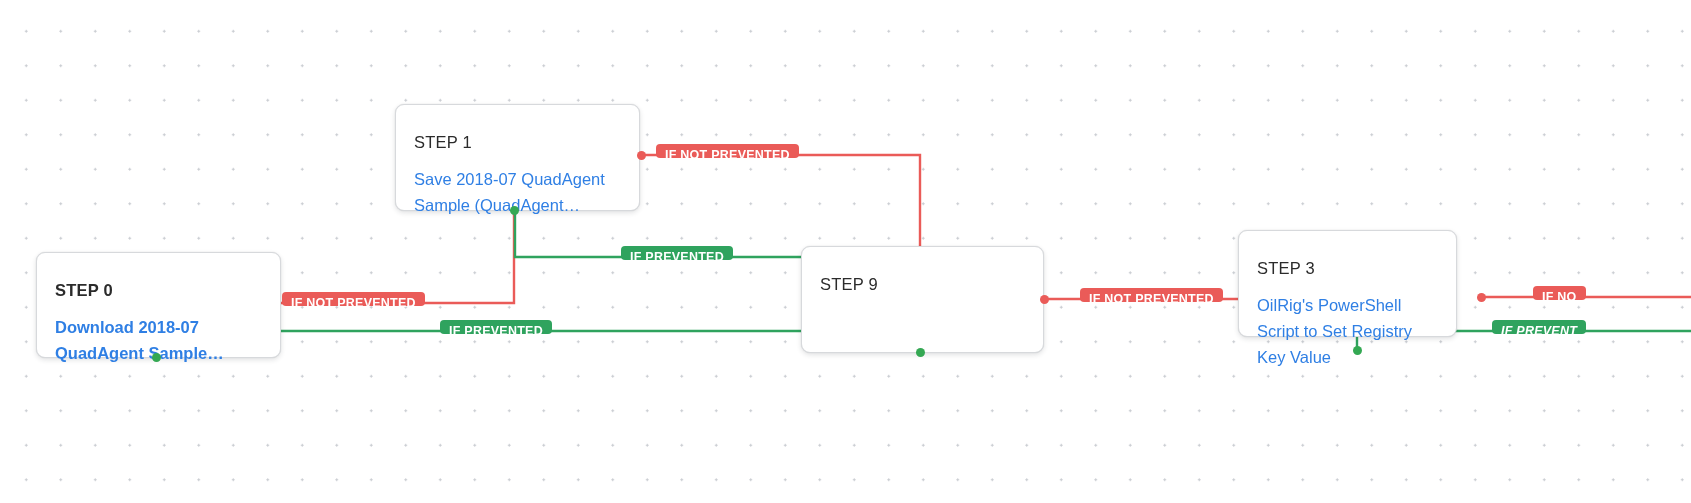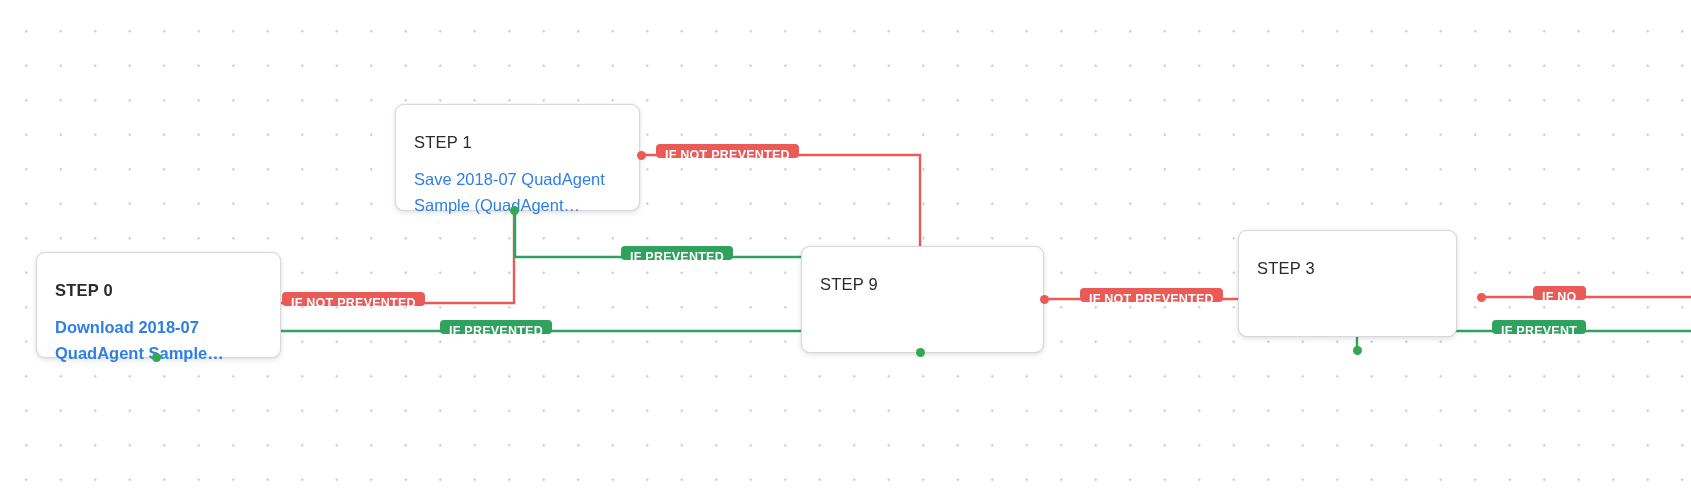--- a/index.html
+++ b/index.html
@@ -124,21 +124,21 @@
   <div class="edge-badge green" style="left:440px; top:320px;">IF PREVENTED</div>
 
   <div class="edge-badge red" style="left:656px; top:144px;">IF NOT PREVENTED</div>
 
   <div class="edge-badge green" style="left:621px; top:246px;">IF PREVENTED</div>
 
   <div class="edge-badge red" style="left:1080px; top:288px;">IF NOT PREVENTED</div>
 
   <div class="edge-badge red" style="left:1533px; top:286px;">IF NO</div>
 
-  <div class="edge-badge green" style="left:1492px; top:320px;">IF PREVENT</div>
+  <div class="edge-badge green" style="left:1492px; top:320px;font-style:italic;">IF PREVENT</div>
 
   <div class="step-card" style="left:36px; top:252px; width:245px; height:106px;font-weight:bold;">
     <div class="step-label">STEP 0</div>
     <a class="step-title clamp">Download 2018-07 QuadAgent Sample (QuadAgent Campai…</a>
   </div>
   <div class="port green" style="left:152px; top:353px;"></div>
 
   <div class="step-card" style="left:395px; top:104px; width:245px; height:107px;">
     <div class="step-label">STEP 1</div>
     <a class="step-title clamp">Save 2018-07 QuadAgent Sample (QuadAgent Campai…</a>
@@ -147,17 +147,18 @@
   <div class="port red" style="left:637px; top:151px;"></div>
 
   <div class="step-card" style="left:801px; top:246px; width:243px; height:107px;">
     <div class="step-label">STEP 9</div>
   </div>
   <div class="port green" style="left:916px; top:348px;"></div>
   <div class="port red" style="left:1040px; top:295px;"></div>
 
   <div class="step-card" style="left:1238px; top:230px; width:219px; height:107px;">
     <div class="step-label">STEP 3</div>
+    <a class="step-title">OilRig's PowerShell Script to Set Registry Key Value</a>
   </div>
   <div class="port green" style="left:1353px; top:346px;"></div>
   <div class="port red" style="left:1477px; top:293px;"></div>
 
 </div>
 
 </body></html>

